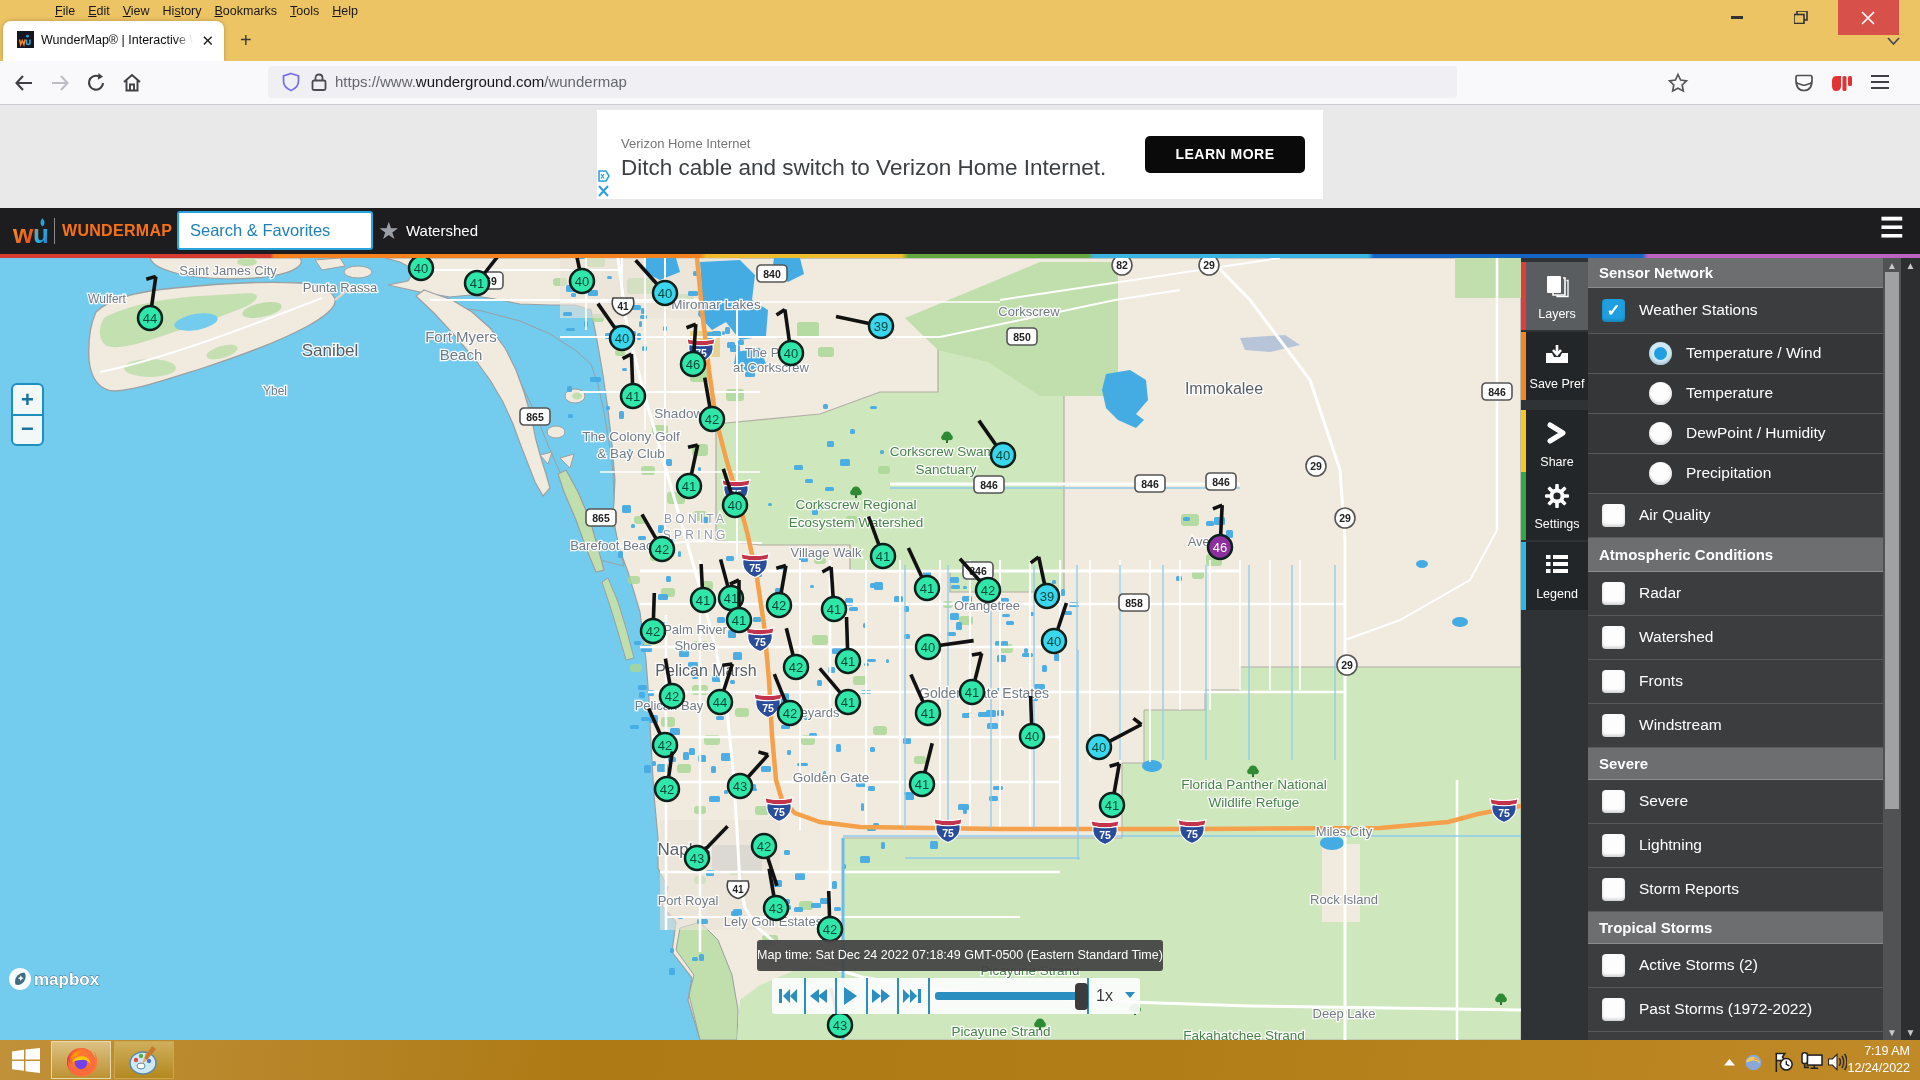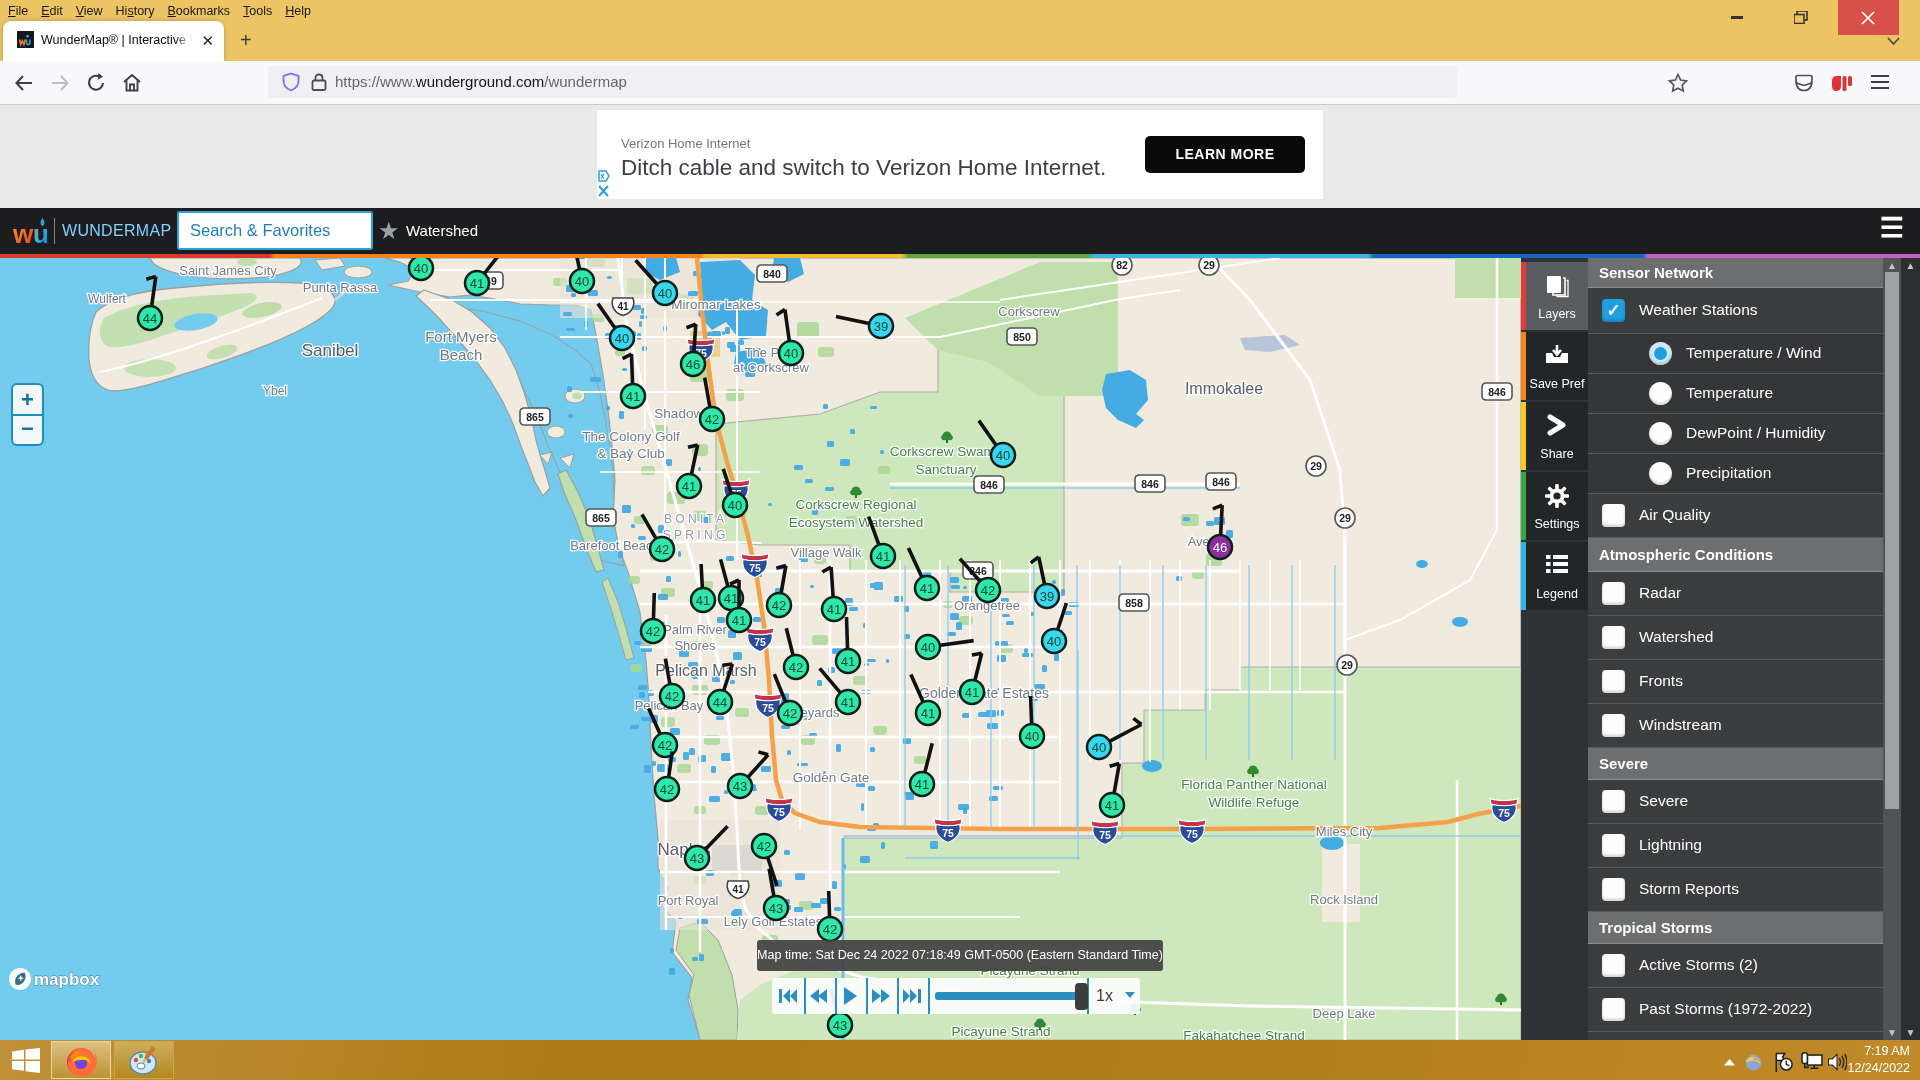--- a/index.html
+++ b/index.html
@@ -1,41 +1,41 @@
 <!DOCTYPE html>
 <html><head><meta charset="utf-8"><title>WunderMap</title>
 <style>
 *{margin:0;padding:0;box-sizing:border-box;}
 html,body{width:1920px;height:1080px;overflow:hidden;font-family:"Liberation Sans",sans-serif;}
 #screen{position:relative;width:1920px;height:1080px;background:#e9e9e9;}
 .abs{position:absolute;}
 
 #titlebar{left:0;top:0;width:1920px;height:66px;background:#edc464;}
-#menubar{left:0;top:0;width:1732px;height:22px;font-size:12.5px;color:#18181a;}
+#menubar{left:0;top:0;width:1732px;height:22px;font-size:12.5px;color:#18181a;padding-left:47px;}
 #menubar span{display:inline-block;margin-top:4px;}
 #tab{left:3px;top:21px;width:221px;height:40px;background:#fff;border-radius:8px 8px 0 0;box-shadow:0 0 4px rgba(0,0,0,.25);}
 #tab .fav{position:absolute;left:14px;top:10px;width:17px;height:17px;background:#14171f;border-radius:2px;}
 #tab .ttl{position:absolute;left:38px;top:12px;font-size:12.5px;color:#0c0c0d;white-space:nowrap;width:157px;overflow:hidden;}
 #tab .tfade{position:absolute;left:172px;top:9px;width:24px;height:24px;background:linear-gradient(to right,rgba(255,255,255,0),#fff 75%);}
 #tab .x{position:absolute;right:10px;top:11px;font-size:15px;color:#222;}
 #newtab{left:240px;top:32px;width:18px;height:18px;color:#3a3a3a;font-size:20px;line-height:16px;}
 #navbar{left:0;top:61px;width:1920px;height:44px;background:#f9f9fb;border-bottom:1px solid #ccccd3;}
 .navico{position:absolute;top:10px;color:#414147;}
 #urlbar{position:absolute;left:268px;top:5px;width:1189px;height:32px;background:#f0f0f4;border-radius:4px;}
 #urlbar .txt{position:absolute;left:67px;top:7px;font-size:15px;color:#65656e;}
 #urlbar .txt b{color:#15151a;font-weight:normal;}
 
 #adwrap{left:597px;top:110px;width:726px;height:89px;background:#fff;}
 #ad-small{position:absolute;left:24px;top:26px;font-size:13px;color:#757575;}
 #ad-big{position:absolute;left:24px;top:45px;font-size:22.5px;color:#3c4043;}
 #ad-btn{position:absolute;right:18px;top:26px;width:160px;height:37px;background:#0a0a0a;border-radius:5px;color:#fff;font-size:14px;font-weight:bold;text-align:center;line-height:37px;letter-spacing:.5px;}
 
 #wmhead{left:0;top:208px;width:1920px;height:46px;background:#1d1d1f;}
 #wulogo{position:absolute;left:13px;top:8px;}
-#wmtitle{position:absolute;left:62px;top:14px;color:#7dd3fc;font-size:16px;letter-spacing:.3px;font-weight:normal;}
+#wmtitle{position:absolute;left:62px;top:14px;color:#f97316;font-size:16px;letter-spacing:.3px;font-weight:bold;}
 #wmsep{position:absolute;left:54px;top:10px;width:1px;height:26px;background:#8a8a8a;}
 #searchbox{position:absolute;left:177px;top:3px;width:196px;height:39px;background:#fff;border:2px solid #29a3dc;border-radius:3px;color:#1f80b8;font-size:16.5px;line-height:35px;padding-left:11px;}
 #favstar{position:absolute;left:378px;top:9px;color:#9aa0a6;font-size:24px;}
 #favtxt{position:absolute;left:406px;top:14px;color:#fff;font-size:15px;}
 #wmburger{position:absolute;right:16px;top:4px;color:#fff;font-size:27px;font-weight:bold;}
 #gradbar{left:0;top:254px;width:1920px;height:4px;background:linear-gradient(to right,
  #d93a30 0px,#d93a30 270px,#f5821f 274px,#f5821f 700px,#f0bc2c 706px,#f0bc2c 902px,
  #62a83e 908px,#62a83e 1088px,#39b5e4 1094px,#39b5e4 1368px,#1565c4 1374px,#1565c4 1642px,
  #bb64c4 1648px,#bb64c4 1920px);}
 
@@ -921,21 +921,21 @@
           </svg></div>
         <div class="lbl">Layers</div>
       </div>
       <div class="sbtn" style="top:74px;border-left:5px solid #f5861f">
         <div class="ic"><svg width="26" height="22" viewBox="0 0 26 22">
             <path d="M13 1 V10 M9 6 L13 10.5 L17 6" stroke="#fff" stroke-width="2.6" fill="none"></path>
             <path d="M2 9 V19 H24 V9 H18 L16 13 H10 L8 9 Z" fill="#fff"></path>
           </svg></div>
         <div class="lbl">Save Pref</div>
       </div>
-      <div class="sbtn" style="top:144px;border-left:5px solid #f8c818">
+      <div class="sbtn" style="top:152px;border-left:5px solid #f8c818">
         <div class="ic"><svg width="26" height="22" viewBox="0 0 26 22">
             <path d="M6 3 L19 11 L6 19" fill="none" stroke="#fff" stroke-width="5" stroke-linecap="round" stroke-linejoin="round"></path>
           </svg></div>
         <div class="lbl">Share</div>
       </div>
       <div class="sbtn" style="top:214px;border-left:5px solid #35a845">
         <div class="ic"><svg width="24" height="24" viewBox="0 0 24 24">
             <g fill="#fff">
               <circle cx="12" cy="12" r="7.5"></circle>
               <rect x="10.2" y="0" width="3.6" height="6" rx="1" transform="rotate(0 12 12)"></rect>

